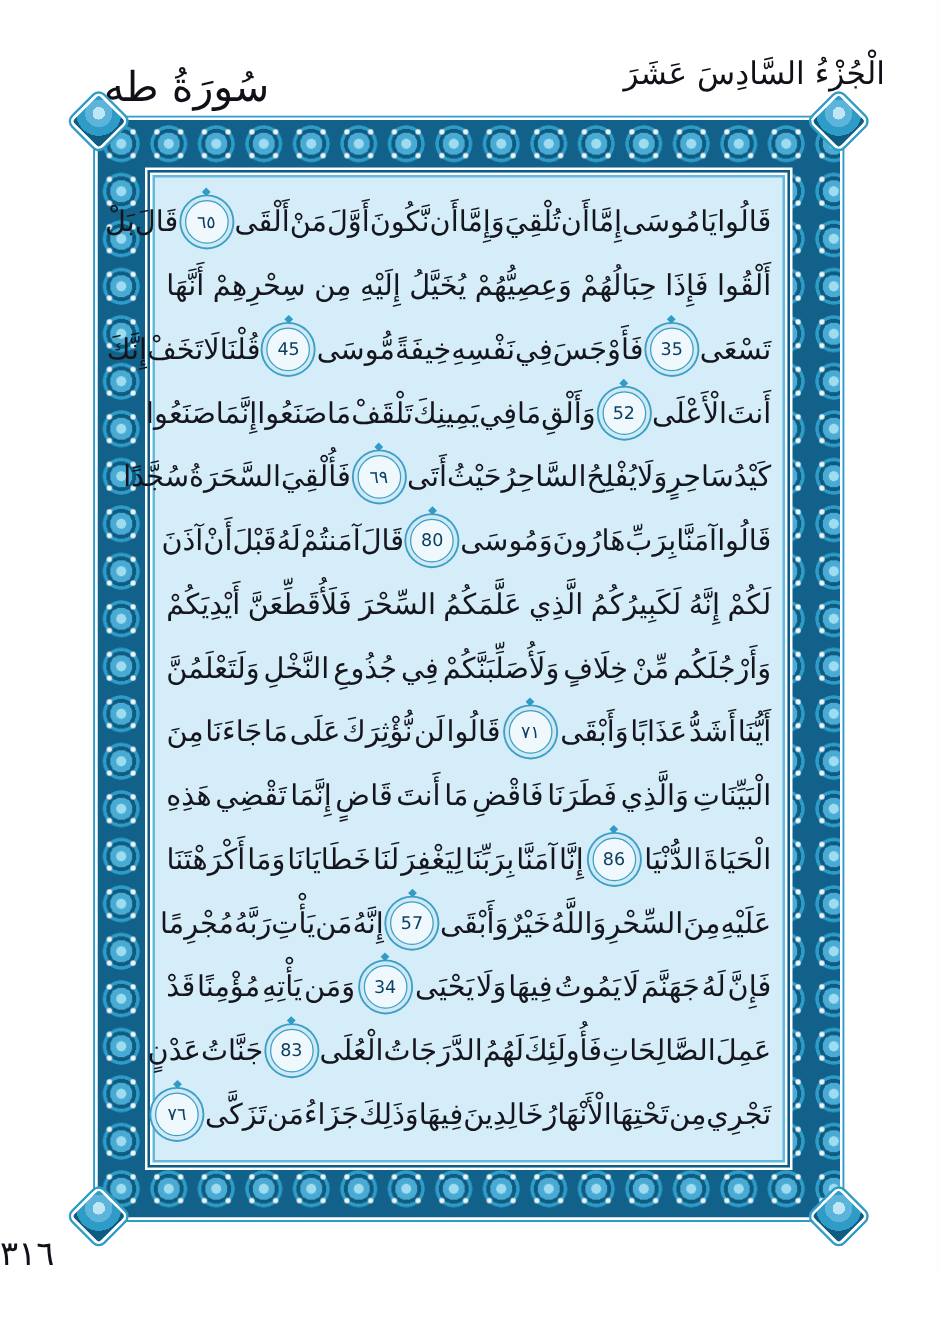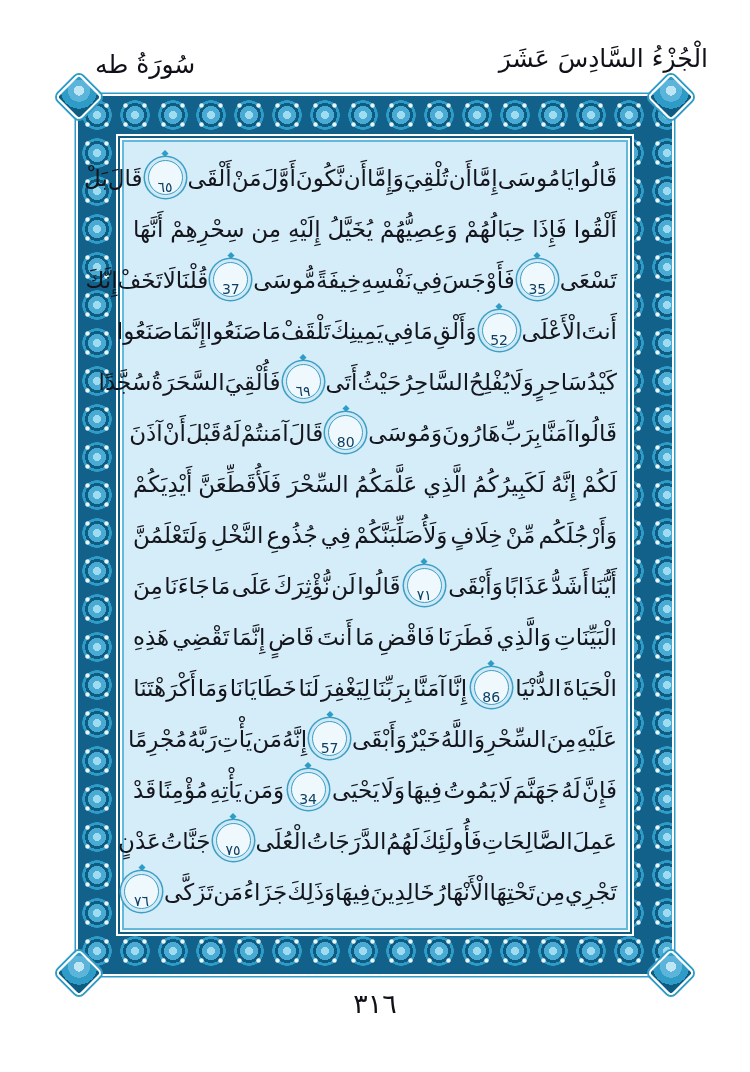--- a/index.html
+++ b/index.html
@@ -1,21 +1,21 @@
 <!DOCTYPE html>
 <html lang="ar"><head>
 <meta charset="utf-8">
 <style>
   html,body{margin:0;padding:0;width:750px;height:1072px;background:#ffffff;overflow:hidden;
     font-family:"DejaVu Sans",sans-serif;}
   .page{position:relative;width:750px;height:1072px;background:#ffffff;}
 
   
   .hdr-juz{position:absolute;top:44px;right:42px;font-size:25px;color:#101018;direction:rtl;text-align:right;}
-  .hdr-surah{position:absolute;top:50px;left:95px;font-size:25px;color:#101018;direction:rtl;}
+  .hdr-surah{position:absolute;top:50px;left:83px;font-size:33px;color:#101018;direction:rtl;}
 
   
   .frame{position:absolute;top:96px;left:78px;width:594px;height:878px;box-sizing:border-box;
     padding:40px;border-radius:5px;
     background-color:#11618a;
     background-image:
       radial-gradient(circle, rgba(255,255,255,.9) 0 1.6px, rgba(255,255,255,0) 2.8px),
       radial-gradient(circle, #9fdcf0 0 4px, #49abd4 4px 9px, #0f5c82 9px 12px, #2f9cc7 12px 14.5px, rgba(0,0,0,0) 15px);
     background-size:19px 19px, 38px 38px;
     box-shadow:0 0 0 2px #ffffff, 0 0 0 3.5px #2f9cc7;}
@@ -34,29 +34,29 @@
   .panel{position:relative;width:100%;height:100%;box-sizing:border-box;background:#d5edf8;
     border:2px solid #0f5c82;
     box-shadow:0 0 0 2px #ffffff, inset 0 0 0 2px #ffffff, inset 0 0 0 4px #63b9dc;
     padding:14px 13px;}
   .lines{width:100%;height:100%;direction:rtl;}
   .line{display:flex;justify-content:space-between;align-items:center;direction:rtl;
     height:51px;font-size:23px;color:#15151d;}
   .w{white-space:nowrap;}
 
   
-  .vmarker{position:relative;display:inline-flex;align-items:flex-end;justify-content:center;
+  .vmarker{position:relative;display:inline-flex;align-items:center;justify-content:center;
     width:33px;height:33px;border-radius:50%;flex:0 0 auto;background:#eef8fd;
     border:1.5px solid #3d9ec6;box-shadow:0 0 0 3px #cfe9f5, 0 0 0 4.5px #3d9ec6;margin:0 5px;}
   .vmarker::before{content:"";position:absolute;top:-10px;left:50%;width:5px;height:5px;
     background:#2f9cc7;transform:translateX(-50%) rotate(45deg);}
   .vmarker .num{font-size:14px;color:#0d3f63;line-height:1;}
 
   
-  .pagenum{position:absolute;top:988px;left:0;width:100%;text-align:center;
+  .pagenum{position:absolute;top:988px;left:0;width:100%;text-align:left;
     font-size:27px;color:#101018;letter-spacing:2px;}
 </style>
 </head>
 <body>
 
 <div class="page">
 
   <div class="hdr-juz" dir="rtl">الْجُزْءُ السَّادِسَ عَشَرَ</div>
   <div class="hdr-surah" dir="rtl">سُورَةُ طه</div>
 
@@ -102,21 +102,21 @@
             <span class="w">تَسْعَى</span>
             <span class="vmarker">
               <span class="num">35</span>
             </span>
             <span class="w">فَأَوْجَسَ</span>
             <span class="w">فِي</span>
             <span class="w">نَفْسِهِ</span>
             <span class="w">خِيفَةً</span>
             <span class="w">مُّوسَى</span>
             <span class="vmarker">
-              <span class="num">37</span>
+              <span class="num">45</span>
             </span>
             <span class="w">قُلْنَا</span>
             <span class="w">لَا</span>
             <span class="w">تَخَفْ</span>
             <span class="w">إِنَّكَ</span>
           </div>
           <div class="line">
             <span class="w">أَنتَ</span>
             <span class="w">الْأَعْلَى</span>
             <span class="vmarker">
@@ -260,21 +260,21 @@
             <span class="w">قَدْ</span>
           </div>
           <div class="line">
             <span class="w">عَمِلَ</span>
             <span class="w">الصَّالِحَاتِ</span>
             <span class="w">فَأُولَئِكَ</span>
             <span class="w">لَهُمُ</span>
             <span class="w">الدَّرَجَاتُ</span>
             <span class="w">الْعُلَى</span>
             <span class="vmarker">
-              <span class="num">٧٥</span>
+              <span class="num">83</span>
             </span>
             <span class="w">جَنَّاتُ</span>
             <span class="w">عَدْنٍ</span>
           </div>
           <div class="line">
             <span class="w">تَجْرِي</span>
             <span class="w">مِن</span>
             <span class="w">تَحْتِهَا</span>
             <span class="w">الْأَنْهَارُ</span>
             <span class="w">خَالِدِينَ</span>

